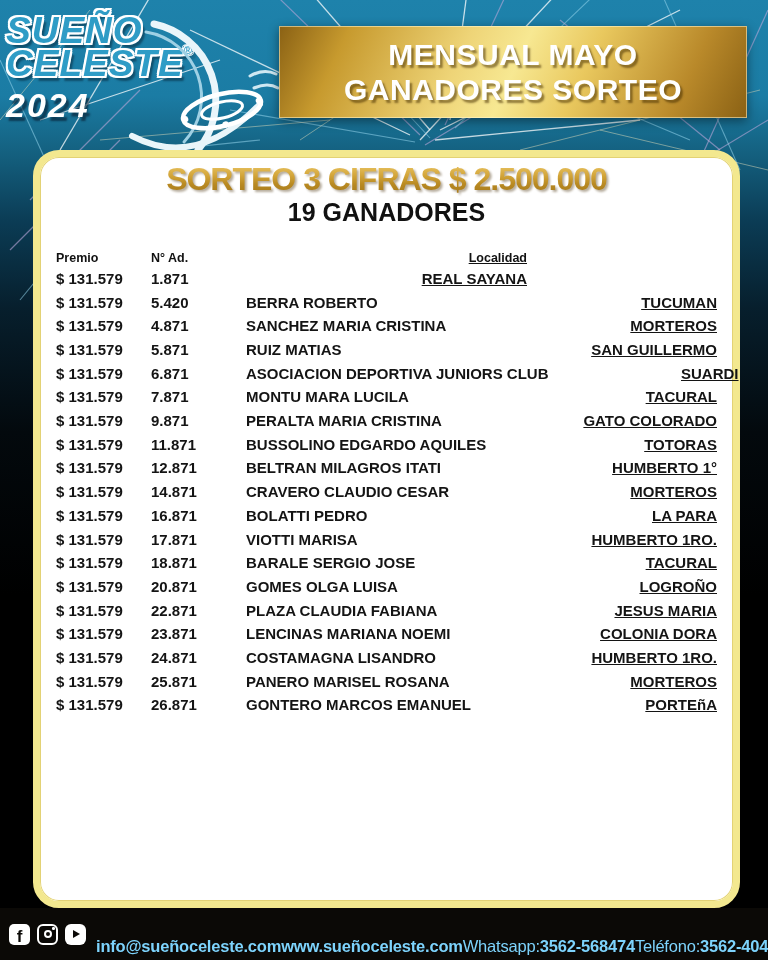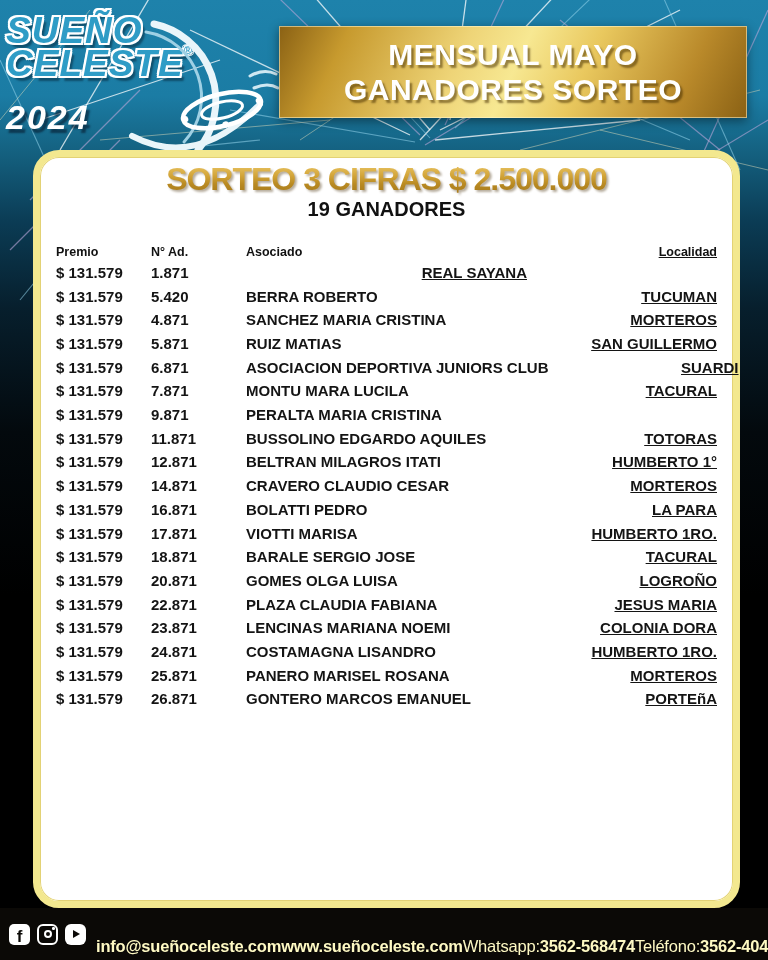--- a/index.html
+++ b/index.html
@@ -25,21 +25,21 @@
     color:#2e9cc6; letter-spacing:1px; line-height:1.0;
     text-shadow:
       -2px -2px 0 #fff, 2px -2px 0 #fff, -2px 2px 0 #fff, 2px 2px 0 #fff,
       0 -2px 0 #fff, 0 2px 0 #fff, -2px 0 0 #fff, 2px 0 0 #fff,
       4px 5px 2px rgba(8,40,60,.55);
   }
   .logo-l1 { font-size:37px; padding-right:26px; }
   .logo-l2 { font-size:37px; margin-top:-4px; padding-right:68px; }
   .logo-reg { font-size:11px; vertical-align:top; }
   .logo-year {
-    font-size:34px; color:#fff; letter-spacing:2px; margin-top:16px; padding-right:78px;
+    font-size:34px; color:#fff; letter-spacing:2px; margin-top:4px; padding-right:78px;
     text-shadow:3px 4px 2px rgba(8,30,50,.65);
   }
   .logo-swirl { position:absolute; right:-4px; top:6px; }
 
   .banner {
     position:absolute; left:279px; top:26px; width:468px; height:92px;
     background:linear-gradient(115deg,
       #8a6114 0%, #c79a2e 14%, #eed477 38%, #f7e892 50%,
       #e9c85e 64%, #b9892a 85%, #8a6114 100%);
     box-shadow:inset 0 0 0 1px rgba(255,248,210,.55), 0 3px 10px rgba(0,0,0,.45);
@@ -58,21 +58,21 @@
     padding:4px 10px 0 10px;
   }
   .card-title {
     text-align:center; font-size:32px; font-weight:bold; letter-spacing:-1px;
     background:linear-gradient(180deg,#ecc868 0%,#d2a438 38%,#b98a22 62%,#a1751a 100%);
     -webkit-background-clip:text; background-clip:text; color:transparent;
     filter:drop-shadow(2px 2px 1px rgba(70,45,5,.4));
     line-height:1.05; margin-top:2px;
   }
   .card-subtitle {
-    text-align:center; font-size:20px; font-weight:bold; color:#111;
+    text-align:center; font-size:25px; font-weight:bold; color:#111;
     letter-spacing:0px; margin-top:1px;
   }
   .thead, .trow {
     display:grid; grid-template-columns:95px 95px 1fr 190px;
     align-items:center; padding:0 6px;
   }
   .thead { margin-top:22px; height:18px; }
   .thead span { font-size:12.5px; font-weight:bold; color:#111; }
   .tbody .trow { height:23.7px; }
   .trow span { font-size:15px; font-weight:bold; color:#141414; white-space:nowrap; }
@@ -85,21 +85,21 @@
   }
   .social { display:flex; align-items:center; gap:7px; margin-right:10px; }
   .icon { width:21px; height:21px; position:relative; flex:none; }
   .icon-fb { background:#fff; border-radius:5px; display:flex; align-items:flex-end; justify-content:center; overflow:hidden; }
   .icon-fb i { font-style:normal; font-weight:bold; font-size:17px; line-height:17px; color:#0b0906; }
   .icon-ig { border:2px solid #fff; border-radius:6px; }
   .icon-ig i { position:absolute; left:4.5px; top:4.5px; width:8px; height:8px; border:2px solid #fff; border-radius:50%; }
   .icon-ig b { position:absolute; right:1.5px; top:1.5px; width:2.5px; height:2.5px; background:#fff; border-radius:50%; }
   .icon-yt { background:#fff; border-radius:6px; display:flex; align-items:center; justify-content:center; }
   .icon-yt i { width:0; height:0; border-left:7px solid #0b0906; border-top:4.5px solid transparent; border-bottom:4.5px solid transparent; margin-left:2px; }
-  .ftext { color:#fef9c3; font-size:16.5px; letter-spacing:-0.2px; white-space:nowrap;margin-top:24px; }
+  .ftext { color:#7dd3fc; font-size:16.5px; letter-spacing:-0.2px; white-space:nowrap;margin-top:24px; }
   .fbold { font-weight:bold; }
   .fsp { display:inline-block; width:9px; }
   .fsp-sm { display:inline-block; width:5px; }
 </style>
 </head>
 <body>
 
 <div class="page">
 
   <svg class="fireworks" width="768" height="340" viewBox="0 0 768 340">
@@ -171,21 +171,20 @@
     </div>
   </header>
 
   <main class="card">
     <h1 class="card-title">SORTEO 3 CIFRAS $ 2.500.000</h1>
     <h2 class="card-subtitle">19 GANADORES</h2>
 
     <div class="thead">
       <span class="h-premio">Premio</span>
       <span class="h-nro">N° Ad.</span>
-      <span class="h-asociado">Asociado</span>
       <span class="h-localidad">Localidad</span>
     </div>
 
     <div class="tbody">
 
     <div class="trow" style="">
         <span class="c-premio">$ 131.579</span>
         <span class="c-nro">1.871</span>
         <span class="c-localidad">REAL SAYANA</span>
       </div>
@@ -216,20 +215,21 @@
         <div class="trow" style="">
         <span class="c-premio">$ 131.579</span>
         <span class="c-nro">7.871</span>
         <span class="c-asociado">MONTU MARA LUCILA</span>
         <span class="c-localidad">TACURAL</span>
       </div>
         <div class="trow" style="">
         <span class="c-premio">$ 131.579</span>
         <span class="c-nro">9.871</span>
         <span class="c-asociado">PERALTA MARIA CRISTINA</span>
+        <span class="c-localidad">GATO COLORADO</span>
       </div>
         <div class="trow" style="">
         <span class="c-premio">$ 131.579</span>
         <span class="c-nro">11.871</span>
         <span class="c-asociado">BUSSOLINO EDGARDO AQUILES</span>
         <span class="c-localidad">TOTORAS</span>
       </div>
         <div class="trow" style="">
         <span class="c-premio">$ 131.579</span>
         <span class="c-nro">12.871</span>

